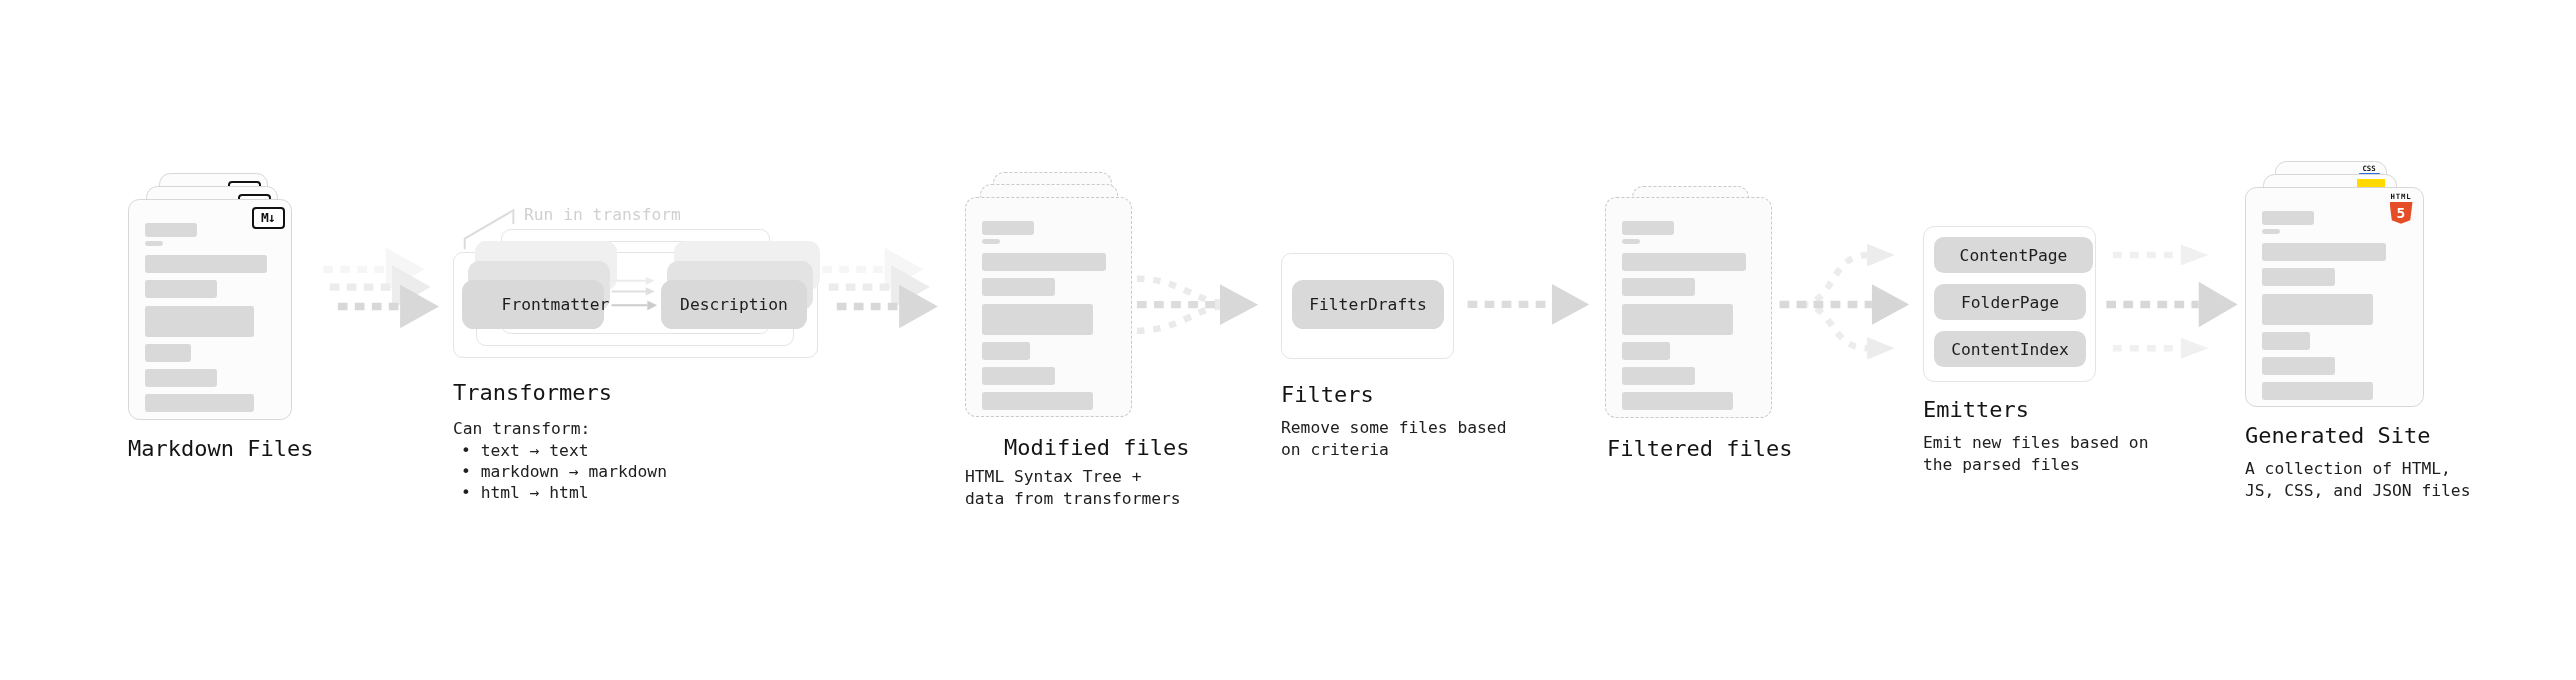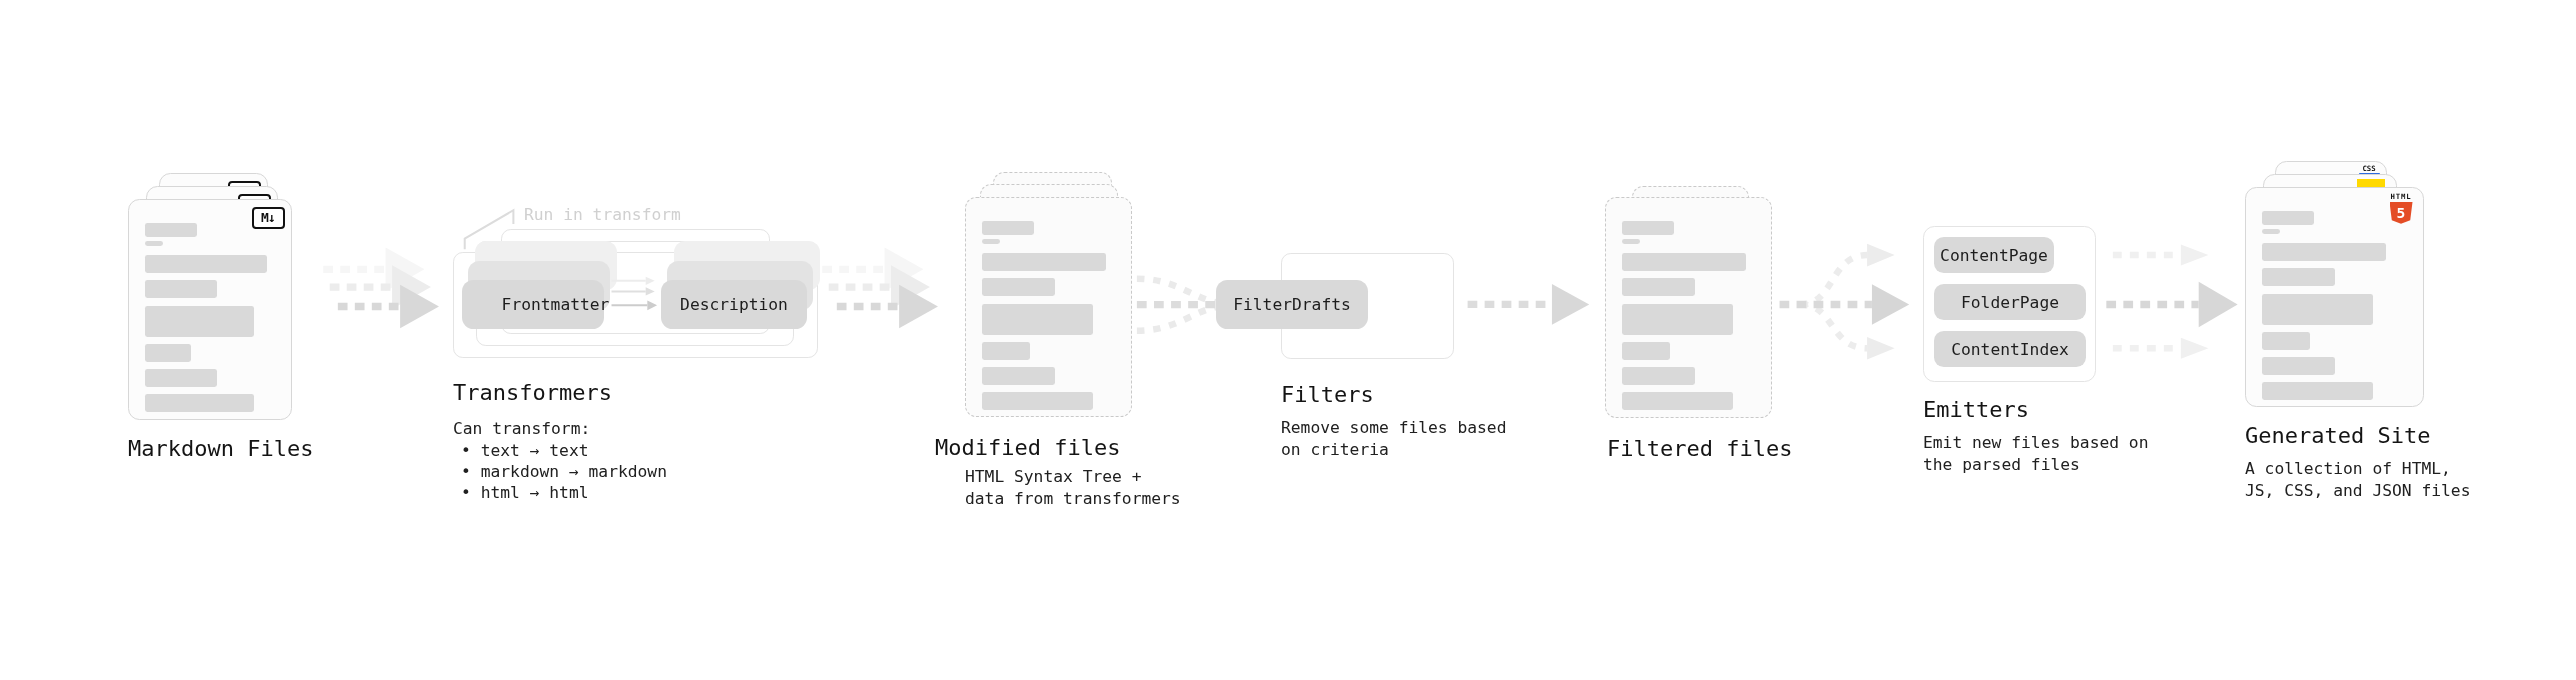--- a/index.html
+++ b/index.html
@@ -143,40 +143,40 @@
         <div class="bar" style="width:18px;height:4.9px;margin-bottom:9px;"></div>
         <div class="bar" style="width:124px;height:18px;margin-bottom:7.3px;"></div>
         <div class="bar" style="width:73px;height:18px;margin-bottom:7.3px;"></div>
         <div class="bar" style="width:111px;height:31px;margin-bottom:7.3px;"></div>
         <div class="bar" style="width:48px;height:18px;margin-bottom:7.3px;"></div>
         <div class="bar" style="width:73px;height:18px;margin-bottom:7.3px;"></div>
         <div class="bar" style="width:111px;height:18px;"></div>
       </div>
     </div>
   </div>
-  <div class="stage-label" style="left:935px;top:435px;">Modified files</div>
+  <div class="stage-label" style="left:1004px;top:435px;">Modified files</div>
   <div class="stage-desc" style="left:965px;top:466px;">
     <div>HTML Syntax Tree +</div>
     <div>data from transformers</div>
   </div>
 
   <svg style="left:1132px;top:268px;" width="140" height="75" viewBox="0 0 172 92">
     <g>
       <path d="M 6,13 C 55,13 75,38 108,43" fill="none" stroke="#eaeaea" stroke-width="8" stroke-dasharray="9 11"></path>
       <path d="M 6,77 C 55,77 75,52 108,47" fill="none" stroke="#eaeaea" stroke-width="8" stroke-dasharray="9 11"></path>
     </g>
     <g>
       <line x1="6" y1="45" x2="108" y2="45" stroke="#dcdcdc" stroke-width="9" stroke-dasharray="12 9"></line>
       <polygon points="108,20 155,45 108,70" fill="#d8d8d8"></polygon>
     </g>
   </svg>
 
   <div>
     <div class="container-box" style="left:1281px;top:253px;width:173px;height:106px;"></div>
-    <div class="pill" style="left:1216px;top:280px;width:152px;height:49px;">FilterDrafts</div>
+    <div class="pill" style="left:1292px;top:280px;width:152px;height:49px;">FilterDrafts</div>
   </div>
   <div class="stage-label" style="left:1281px;top:382px;">Filters</div>
   <div class="stage-desc" style="left:1281px;top:417px;">
     <div>Remove some files based</div>
     <div>on criteria</div>
   </div>
 
   <svg style="left:1461px;top:276px;" width="134" height="60" viewBox="0 0 165 74">
     <g>
       <line x1="8" y1="35" x2="112" y2="35" stroke="#dcdcdc" stroke-width="9" stroke-dasharray="12 9"></line>
@@ -211,21 +211,21 @@
       <polygon points="112,127 146,141 112,155" fill="#ececec"></polygon>
     </g>
     <g>
       <line x1="4" y1="87" x2="118" y2="87" stroke="#d9d9d9" stroke-width="9" stroke-dasharray="12 9"></line>
       <polygon points="118,62 164,87 118,112" fill="#d6d6d6"></polygon>
     </g>
   </svg>
 
   <div>
     <div class="container-box" style="left:1923px;top:226px;width:173px;height:156px;border-radius:11.4px;"></div>
-    <div class="pill" style="left:1934px;top:237px;width:120px;height:36px;border-radius:9.8px;">ContentPage</div>
+    <div class="pill" style="left:1934px;top:237px;width:159px;height:36px;border-radius:9.8px;">ContentPage</div>
     <div class="pill" style="left:1934px;top:284px;width:152px;height:36px;border-radius:9.8px;">FolderPage</div>
     <div class="pill" style="left:1934px;top:331px;width:152px;height:36px;border-radius:9.8px;">ContentIndex</div>
   </div>
   <div class="stage-label" style="left:1923px;top:397px;text-align:center;">Emitters</div>
   <div class="stage-desc" style="left:1923px;top:432px;">
     <div>Emit new files based on</div>
     <div>the parsed files</div>
   </div>
 
   <svg style="left:2103px;top:234px;" width="142" height="141" viewBox="0 0 175 174">

